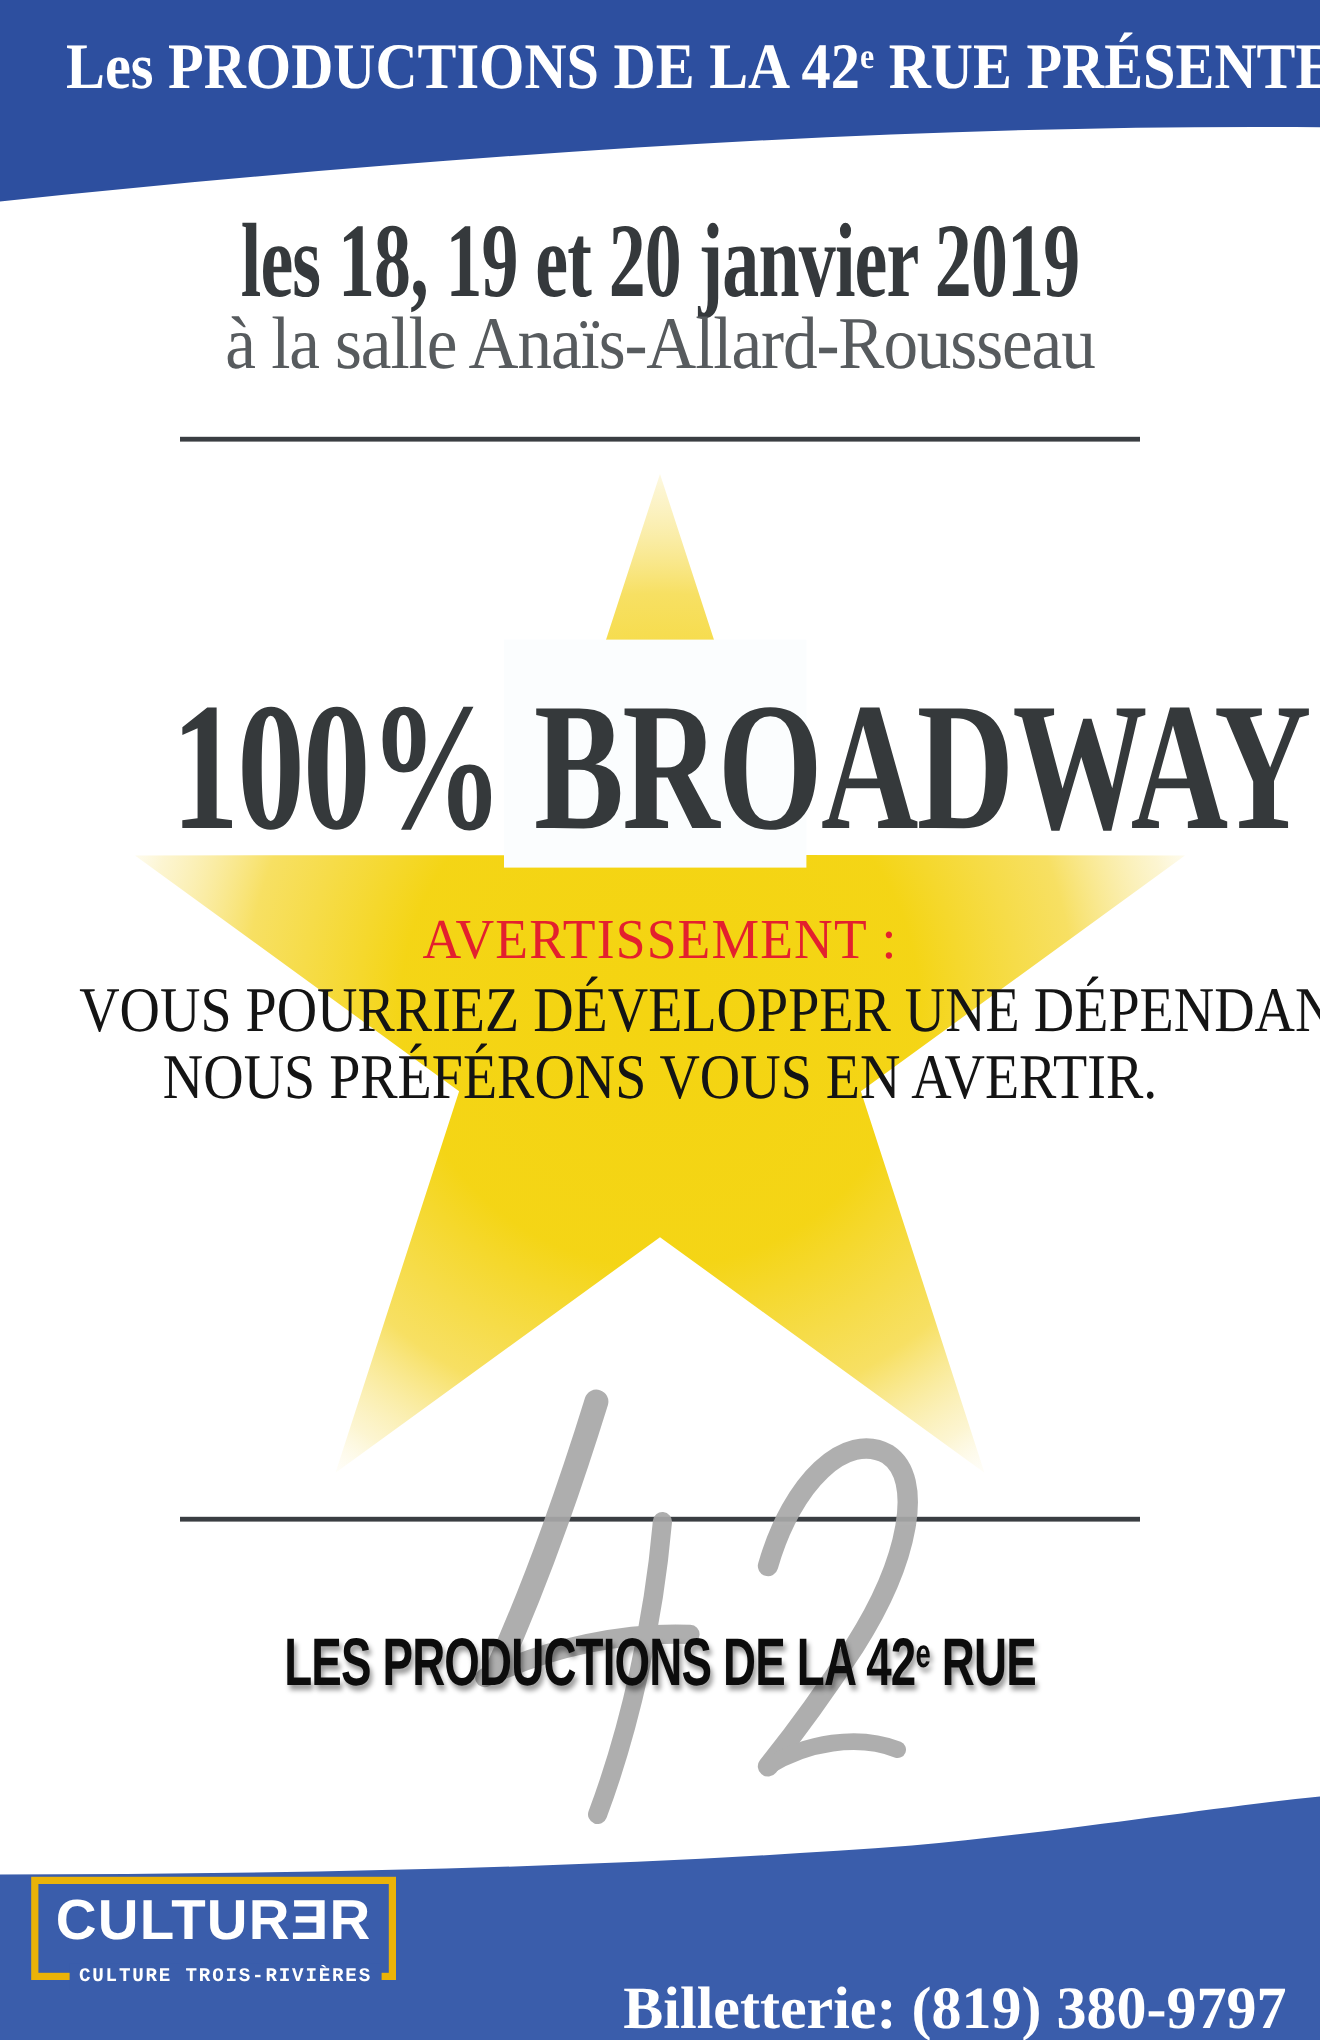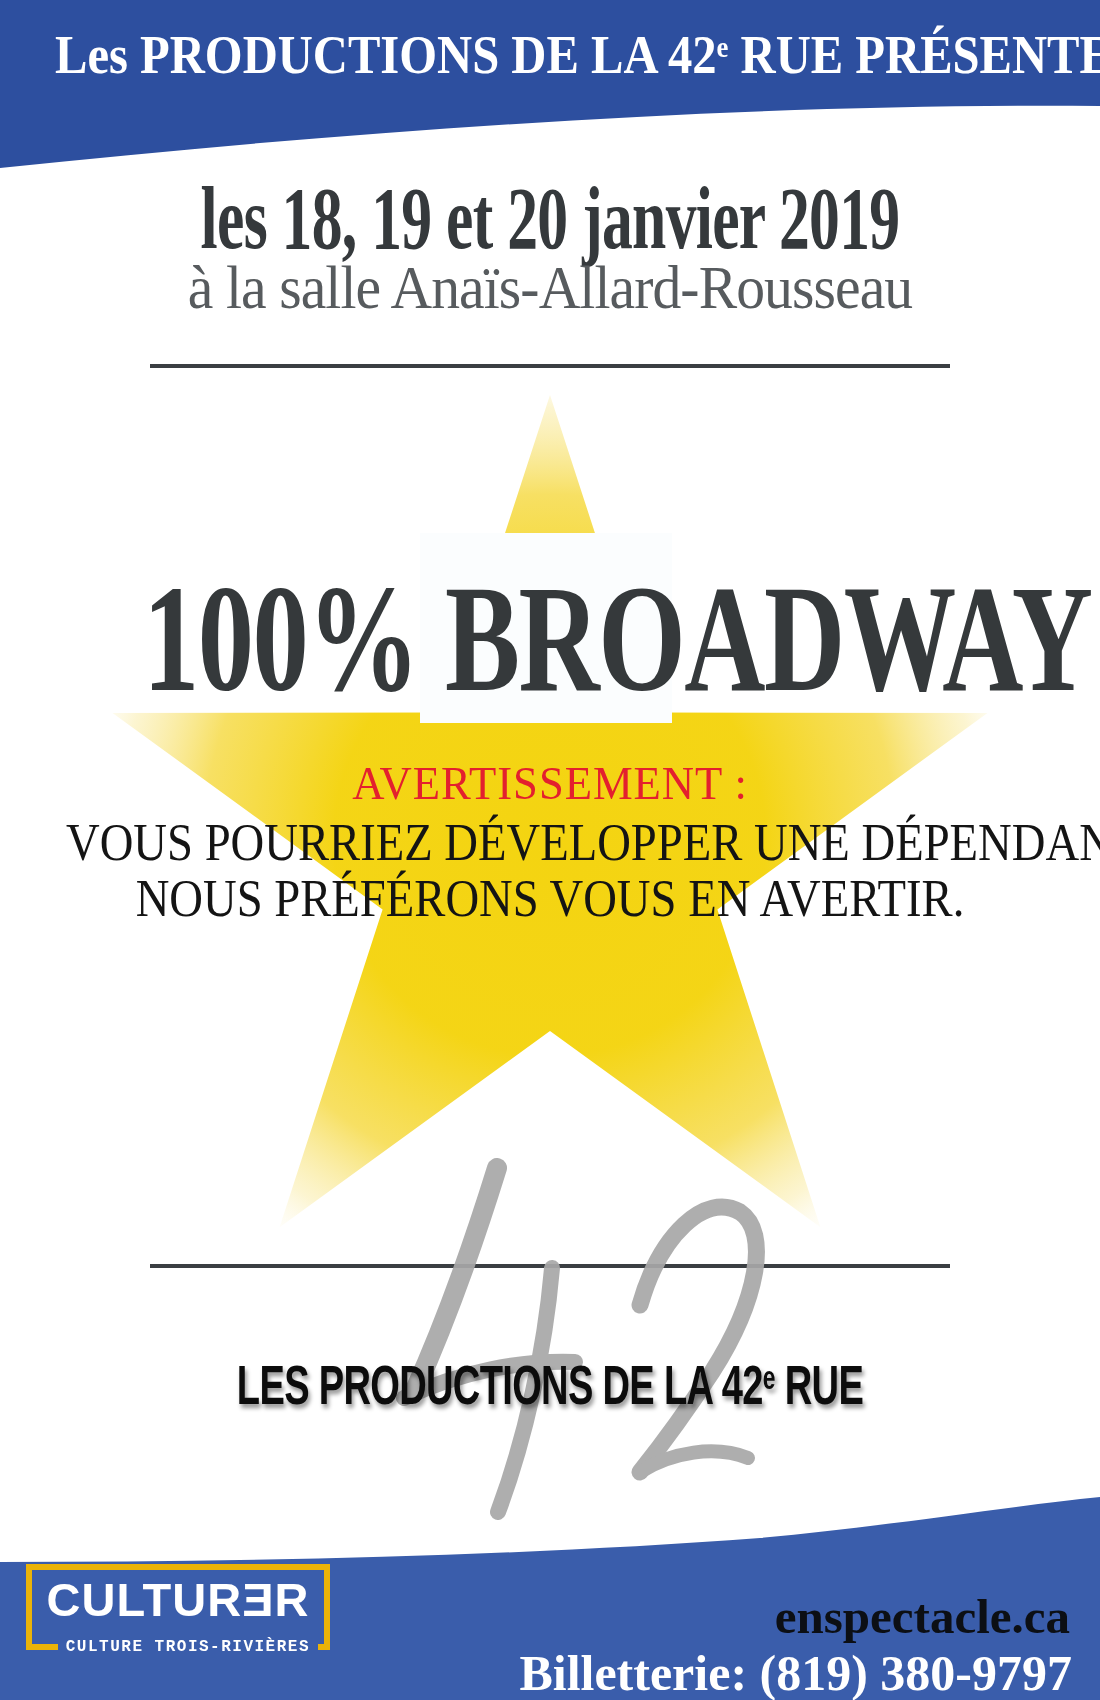--- a/index.html
+++ b/index.html
@@ -127,16 +127,15 @@
   </svg>
   <svg class="abs" style="left:0;top:1470px;" width="1100" height="230" viewBox="0 0 1100 230">
     <path d="M0,92 C250,92 520,86 760,68 C890,56 1010,36 1100,27 L1100,230 L0,230 Z" fill="#3a5dab"></path>
   </svg>
 
   <div id="culturer-logo">
     <div id="culturer-title">CULTURƎR</div>
     <div id="culturer-subtitle">CULTURE TROIS-RIVIÈRES</div>
   </div>
 
-  <div id="website">enspectacle.ca</div>
   <div id="box-office">Billetterie: (819) 380-9797</div>
 
 </div>
 
 </body></html>

